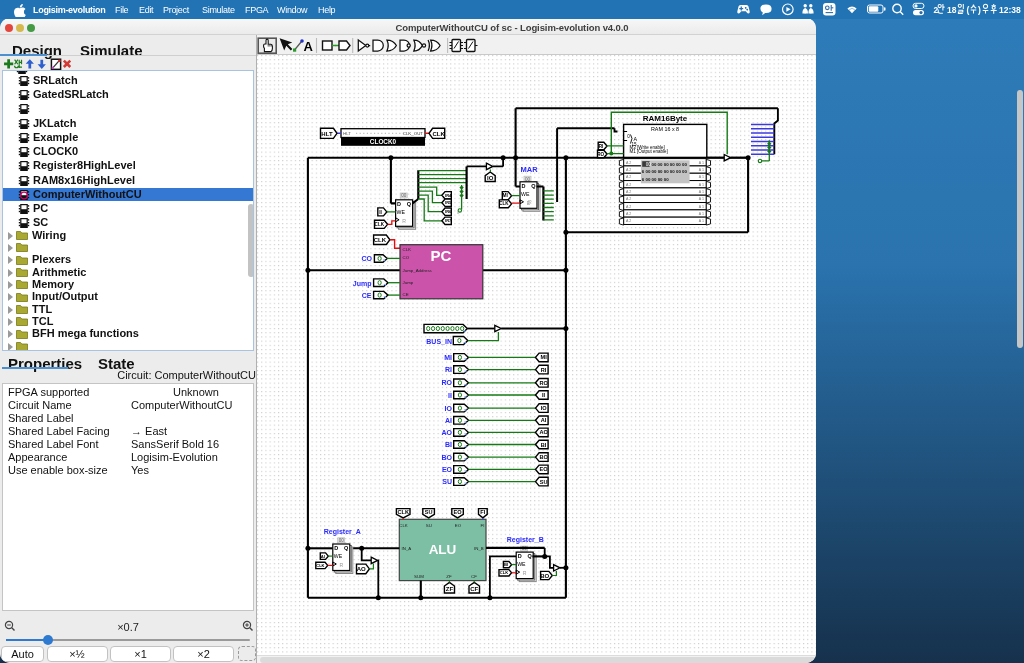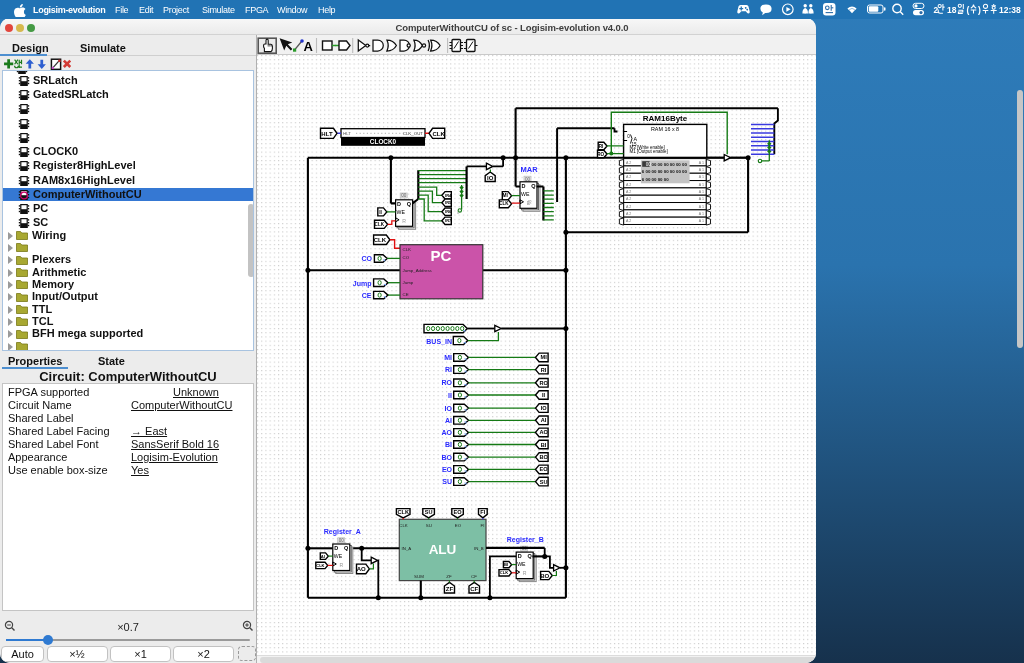--- a/index.html
+++ b/index.html
@@ -7,28 +7,28 @@
 body { font-family:"Liberation Sans", sans-serif; background:linear-gradient(180deg,#2e7cba 0%,#2a73ae 40%,#16314c 100%); position:relative; }
 .abs { position:absolute; }
 #menubar { position:absolute; left:0; top:0; width:1024px; height:19px; background:#2173b4; color:#fff; font-size:9px; z-index:5; }
 #menubar .mi { position:absolute; top:4.5px; letter-spacing:-0.3px; }
 #window { position:absolute; left:0; top:18px; width:816px; height:645px; background:#ececec; border-radius:10px; overflow:hidden; }
 #titlebar { position:absolute; left:0; top:0; width:1024px; height:17px; background:linear-gradient(#f8f8f8,#ebebeb); border-bottom:1px solid #d2d2d2; }
 .tl { position:absolute; top:5.5px; width:8.5px; height:8.5px; border-radius:50%; }
 #title { position:absolute; top:3.5px; left:0; width:1024px; text-align:center; font-size:9.5px; font-weight:bold; color:#3e3e3e; letter-spacing:-0.1px; }
 #leftpanel { position:absolute; left:0; top:17px; width:256px; height:628px; background:#ececec; }
 #vdiv { position:absolute; left:256px; top:17px; width:1px; height:628px; background:#b0b0b0; }
-.tabtxt { position:absolute; font-size:11px; font-weight:bold; color:#111; }
+.tabtxt { position:absolute; font-size:15px; font-weight:bold; color:#111; }
 #tree { position:absolute; left:2px; top:51.5px; width:252px; height:281.5px; background:#fff; border:1.5px solid #a8c3e0; overflow:hidden; }
 .trow { position:absolute; left:0; width:100%; height:14px; font-size:11px; font-weight:bold; color:#111; }
 .trow .lbl { position:absolute; left:30px; top:0px; }
 #proptable { position:absolute; left:2px; top:365px; width:252px; height:228px; background:#fff; border:1px solid #c4c4c4; font-size:11px; color:#111; }
 .prow { position:absolute; left:0; width:100%; height:13px; }
 .prow .k { position:absolute; left:5px; top:0;text-align:center; }
-.prow .v { position:absolute; left:128px; top:0;text-decoration:underline; }
+.prow .v { position:absolute; left:128px; top:0; }
 .zbtn { position:absolute; height:15.5px; background:#fff; border:1px solid #c2c2c2; border-radius:4px; font-size:11px; color:#111; text-align:center; line-height:14px; }
 #toolbar { position:absolute; left:257px; top:17px; width:767px; height:20px; background:#f1f1f1; border-bottom:1px solid #c9c9c9; }
 #canvas { position:absolute; left:257px; top:37px; width:767px; height:600px; background:#fff; }
 #hscroll { position:absolute; left:257px; top:636.5px; width:767px; height:8.5px; background:#f2f2f2; border-top:1px solid #dcdcdc; }
 #hthumb { position:absolute; left:3px; top:1.5px; width:745px; height:5.5px; background:#dadada; border-radius:3px; }
 #vthumb { position:absolute; left:1016.5px; top:90px; width:6px; height:258px; background:#c6c6c6; border-radius:3px; z-index:3; }
 </style>
 </head>
 <body>
 <div id="menubar">
@@ -192,31 +192,37 @@
       <rect x="2.2" y="1" width="7.6" height="10" fill="#111"></rect>
       <rect x="3.4" y="2.2" width="5.2" height="4" fill="#fff"></rect>
       <rect x="0.8" y="2.2" width="1.4" height="1.4" fill="#111"></rect>
         <rect x="0.8" y="5" width="1.4" height="1.4" fill="#111"></rect>
         <rect x="0.8" y="7.8" width="1.4" height="1.4" fill="#111"></rect>
       <rect x="9.8" y="2.2" width="1.4" height="1.4" fill="#111"></rect>
         <rect x="9.8" y="5" width="1.4" height="1.4" fill="#111"></rect>
         <rect x="9.8" y="7.8" width="1.4" height="1.4" fill="#111"></rect>
 
     </svg>
+      <div class="trow" style="top:46.2px">
+        <span class="lbl">JKLatch</span>
+      </div>
 <svg style="position:absolute;left:14.5px;top:61.4px" width="12" height="12" viewBox="0 0 12 12">
       <rect x="2.2" y="1" width="7.6" height="10" fill="#111"></rect>
       <rect x="3.4" y="2.2" width="5.2" height="4" fill="#fff"></rect>
       <rect x="0.8" y="2.2" width="1.4" height="1.4" fill="#111"></rect>
         <rect x="0.8" y="5" width="1.4" height="1.4" fill="#111"></rect>
         <rect x="0.8" y="7.8" width="1.4" height="1.4" fill="#111"></rect>
       <rect x="9.8" y="2.2" width="1.4" height="1.4" fill="#111"></rect>
         <rect x="9.8" y="5" width="1.4" height="1.4" fill="#111"></rect>
         <rect x="9.8" y="7.8" width="1.4" height="1.4" fill="#111"></rect>
 
     </svg>
+      <div class="trow" style="top:60.4px">
+        <span class="lbl">Example</span>
+      </div>
 <svg style="position:absolute;left:14.5px;top:75.6px" width="12" height="12" viewBox="0 0 12 12">
       <rect x="2.2" y="1" width="7.6" height="10" fill="#111"></rect>
       <rect x="3.4" y="2.2" width="5.2" height="4" fill="#fff"></rect>
       <rect x="0.8" y="2.2" width="1.4" height="1.4" fill="#111"></rect>
         <rect x="0.8" y="5" width="1.4" height="1.4" fill="#111"></rect>
         <rect x="0.8" y="7.8" width="1.4" height="1.4" fill="#111"></rect>
       <rect x="9.8" y="2.2" width="1.4" height="1.4" fill="#111"></rect>
         <rect x="9.8" y="5" width="1.4" height="1.4" fill="#111"></rect>
         <rect x="9.8" y="7.8" width="1.4" height="1.4" fill="#111"></rect>
 
@@ -364,39 +370,39 @@
       <div class="trow" style="top:244.4px">
         <span class="lbl" style="left:29px">TCL</span>
       </div>
 <svg style="position:absolute;left:4px;top:259.8px" width="7" height="8" viewBox="0 0 7 8">
         <path d="M1,0 L6,4 L1,8 Z" fill="#9a9a9a"></path>
       </svg>
       <svg style="position:absolute;left:13px;top:258.3px" width="12" height="10" viewBox="0 0 12 10">
       <path d="M0.5,1.5 L4.5,1.5 L5.8,3 L11.5,3 L11.5,9.5 L0.5,9.5 Z" fill="#a8a832" stroke="#787818" stroke-width="0.8"></path>
     </svg>
       <div class="trow" style="top:256.8px">
-        <span class="lbl" style="left:29px">BFH mega supported</span>
+        <span class="lbl" style="left:29px">BFH mega functions</span>
       </div>
 <svg style="position:absolute;left:4px;top:272.1px" width="7" height="8" viewBox="0 0 7 8">
         <path d="M1,0 L6,4 L1,8 Z" fill="#9a9a9a"></path>
       </svg>
       <svg style="position:absolute;left:13px;top:270.6px" width="12" height="10" viewBox="0 0 12 10">
       <path d="M0.5,1.5 L4.5,1.5 L5.8,3 L11.5,3 L11.5,9.5 L0.5,9.5 Z" fill="#a8a832" stroke="#787818" stroke-width="0.8"></path>
     </svg>
 <svg style="position:absolute;left:13px;top:-8px" width="12" height="12" viewBox="0 0 12 12">
         <rect x="2.2" y="1" width="7.6" height="10" fill="#111"></rect>
         <rect x="0.8" y="7.8" width="1.4" height="1.4" fill="#111"></rect>
         <rect x="9.8" y="7.8" width="1.4" height="1.4" fill="#111"></rect>
       </svg>
 <div style="position:absolute;left:245px;top:133px;width:5.5px;height:73px;background:#c3c3c3;border-radius:3px"></div>
   </div>
   <span class="tabtxt" style="left:8px;top:336.5px">Properties</span>
   <span class="tabtxt" style="left:98px;top:336.5px">State</span>
   <div class="abs" style="left:2px;top:348.5px;width:66px;height:2px;background:#4e8fd0"></div>
-  <div class="abs" style="left:0;top:350.5px;width:256px;height:14px;text-align:center;font-size:13px;font-weight:bold;color:#111">Circuit: ComputerWithoutCU</div>
+  <div class="abs" style="left:0;top:350.5px;width:256px;height:14px;text-align:right;font-size:11px;font-weight:normal;color:#111">Circuit: ComputerWithoutCU</div>
   <div id="proptable">
     <div class="prow" style="top:2px">
         <span class="k">FPGA supported</span>
         <span class="v" style="left:170px">Unknown</span>
       </div>
     <div class="prow" style="top:15px">
         <span class="k">Circuit Name</span>
         <span class="v">ComputerWithoutCU</span>
       </div>
     <div class="prow" style="top:28px">

